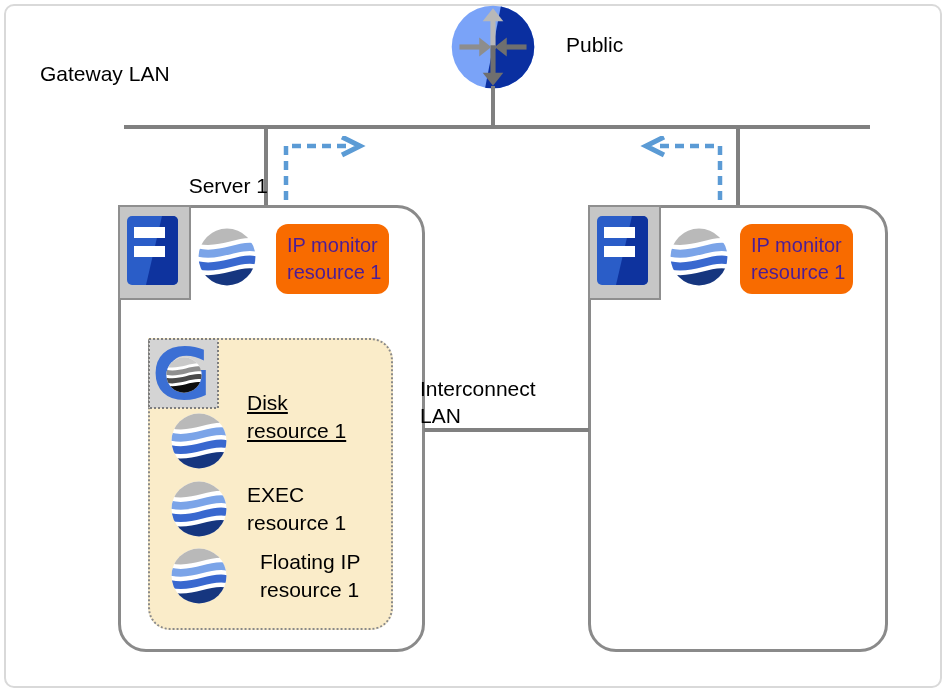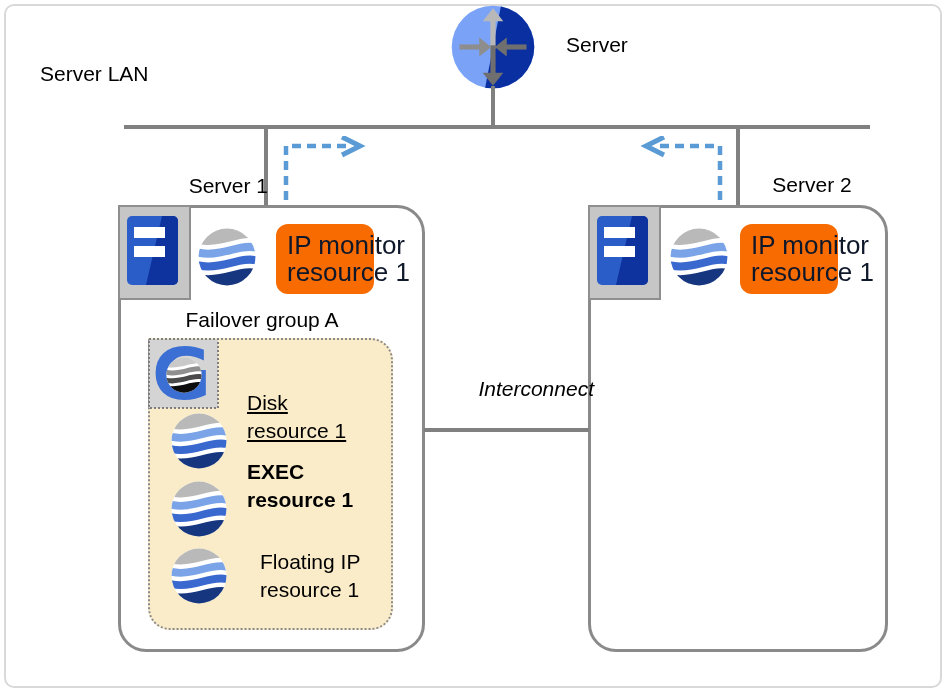--- a/index.html
+++ b/index.html
@@ -20,55 +20,55 @@
   .conn1         { left:264px; top:128px; height:78px; }
   .conn2         { left:736px; top:128px; height:78px; }
   .ic-line       { left:424px; top:428px; width:165px; }
   
   .lbl { font-size:21px; line-height:28px; white-space:nowrap; }
   .gateway-label   { left:566px; top:31px; }
   .public-lan-lbl  { left:40px;  top:60px; }
   .server1-label   { left:128px; top:172px; width:140px; text-align:right; }
   .server2-label   { left:742px; top:171px; width:140px; text-align:center; }
   .fg-title        { left:142px; top:306px; width:240px; text-align:center; }
-  .ic-label        { left:420px; top:375px; width:174px; text-align:right; line-height:27px;font-style:italic; }
+  .ic-label        { left:420px; top:375px; width:174px; text-align:left; line-height:27px; }
   
   .server-box {
     border:3px solid #8a8a8a; background:#ffffff; box-sizing:border-box;
     border-radius:0 28px 28px 28px;
   }
   .server-box.s1 { left:118px; top:205px; width:307px; height:447px; }
   .server-box.s2 { left:588px; top:205px; width:300px; height:447px; }
   .server-icon { width:73px; height:95px; }
   .server-icon.s1 { left:118px; top:205px; }
   .server-icon.s2 { left:588px; top:205px; }
   
   .badge {
-    width:98px; height:70px; background:#f86b00; border-radius:12px;
-    color:#0f172a; font-size:26px; line-height:27px;
+    width:113px; height:70px; background:#f86b00; border-radius:12px;
+    color:#4c1d95; font-size:20px; line-height:27px;
     padding:8px 0 0 11px; box-sizing:border-box; white-space:nowrap;
   }
   .badge.b1 { left:276px; top:224px; }
   .badge.b2 { left:740px; top:224px; }
   
   .sphere { display:block; }
   .sphere.m1 { left:198px; top:228px; width:58px; height:58px; }
   .sphere.m2 { left:670px; top:228px; width:58px; height:58px; }
   .sphere.r1 { left:171px; top:413px; width:56px; height:56px; }
   .sphere.r2 { left:171px; top:481px; width:56px; height:56px; }
   .sphere.r3 { left:171px; top:548px; width:56px; height:56px; }
   
   .fg-box {
     left:148px; top:338px; width:245px; height:292px; box-sizing:border-box;
     background:#faecc9; border:2px dotted #8a8a8a; border-radius:0 22px 22px 22px;
   }
   .g-icon { left:148px; top:338px; width:71px; height:71px; }
   .res-lbl { font-size:21px; line-height:28px; white-space:nowrap; }
   .res-lbl.t1 { left:247px; top:389px;text-decoration:underline; }
-  .res-lbl.t2 { left:247px; top:458px;font-weight:bold; }
+  .res-lbl.t2 { left:247px; top:481px; }
   .res-lbl.t3 { left:260px; top:548px; }
   
   .gateway-icon { left:450px; top:4px; width:86px; height:86px; }
   
   .arrow1 { left:278px; top:136px; width:100px; height:68px; }
   .arrow2 { left:628px; top:136px; width:100px; height:68px; }
 </style>
 </head>
 <body>
 
@@ -119,47 +119,47 @@
       <polygon points="50,5 38,20 62,20" fill="#b8b8b8"></polygon>
       <rect x="47" y="48" width="6" height="36" fill="#6f6f6f"></rect>
       <polygon points="50,95 38,80 62,80" fill="#6f6f6f"></polygon>
       <rect x="11" y="47" width="26" height="6" fill="#8d8d8d"></rect>
       <polygon points="48,50 34,39 34,61" fill="#8d8d8d"></polygon>
       <rect x="63" y="47" width="26" height="6" fill="#6f6f6f"></rect>
       <polygon points="52,50 66,39 66,61" fill="#6f6f6f"></polygon>
     </g>
   </svg>
   <div class="abs vline gateway-stem"></div>
-  <div class="abs lbl gateway-label">Server</div>
+  <div class="abs lbl gateway-label">Public</div>
 
   <div class="abs lbl public-lan-lbl">
-    <div>Server LAN</div>
+    <div>Gateway LAN</div>
   </div>
   <div class="abs hline lan-line"></div>
   <div class="abs vline conn1"></div>
   <div class="abs vline conn2"></div>
 
   <svg class="abs arrow1" viewBox="0 0 100 68">
     <path d="M8,64 L8,10 L70,10" fill="none" stroke="#5B9BD5" stroke-width="4.5" stroke-dasharray="9 6"></path>
     <path d="M64,1 L82,10 L64,19" fill="none" stroke="#5B9BD5" stroke-width="5"></path>
   </svg>
   <svg class="abs arrow2" viewBox="0 0 100 68">
     <path d="M92,64 L92,10 L30,10" fill="none" stroke="#5B9BD5" stroke-width="4.5" stroke-dasharray="9 6"></path>
     <path d="M36,1 L18,10 L36,19" fill="none" stroke="#5B9BD5" stroke-width="5"></path>
   </svg>
 
   <div class="abs lbl server1-label">Server 1</div>
-  <div class="abs lbl server2-label">Server 2</div>
 
   <div class="abs server-box s1"></div>
   <div class="abs server-box s2"></div>
 
   <div class="abs hline ic-line"></div>
   <div class="abs lbl ic-label">
     <div>Interconnect</div>
+    <div>LAN</div>
   </div>
 
   <svg class="abs server-icon s1" viewBox="0 0 73 95">
       <use href="#server-tower"></use>
     </svg>
   <svg class="abs sphere m1" viewBox="0 0 100 100">
       <use href="#sphere-color"></use>
     </svg>
   <div class="abs badge b1">
     <div>IP monitor</div>
@@ -170,21 +170,20 @@
       <use href="#server-tower"></use>
     </svg>
   <svg class="abs sphere m2" viewBox="0 0 100 100">
       <use href="#sphere-color"></use>
     </svg>
   <div class="abs badge b2">
     <div>IP monitor</div>
     <div>resource 1</div>
   </div>
 
-  <div class="abs lbl fg-title">Failover group A</div>
   <div class="abs fg-box"></div>
   <svg class="abs g-icon" viewBox="0 0 71 71">
     <rect x="1" y="1" width="69" height="69" fill="#d4d4d4" stroke="#7e7e7e" stroke-width="2" stroke-dasharray="2 2"></rect>
     <text x="4" y="61" font-size="72" font-weight="bold" fill="#3B6FD4" font-family="DejaVu Sans, sans-serif">G</text>
     <svg x="18" y="19" width="36" height="36" viewBox="0 0 100 100">
         <use href="#sphere-gray"></use>
       </svg>
   </svg>
 
   <svg class="abs sphere r1" viewBox="0 0 100 100">

